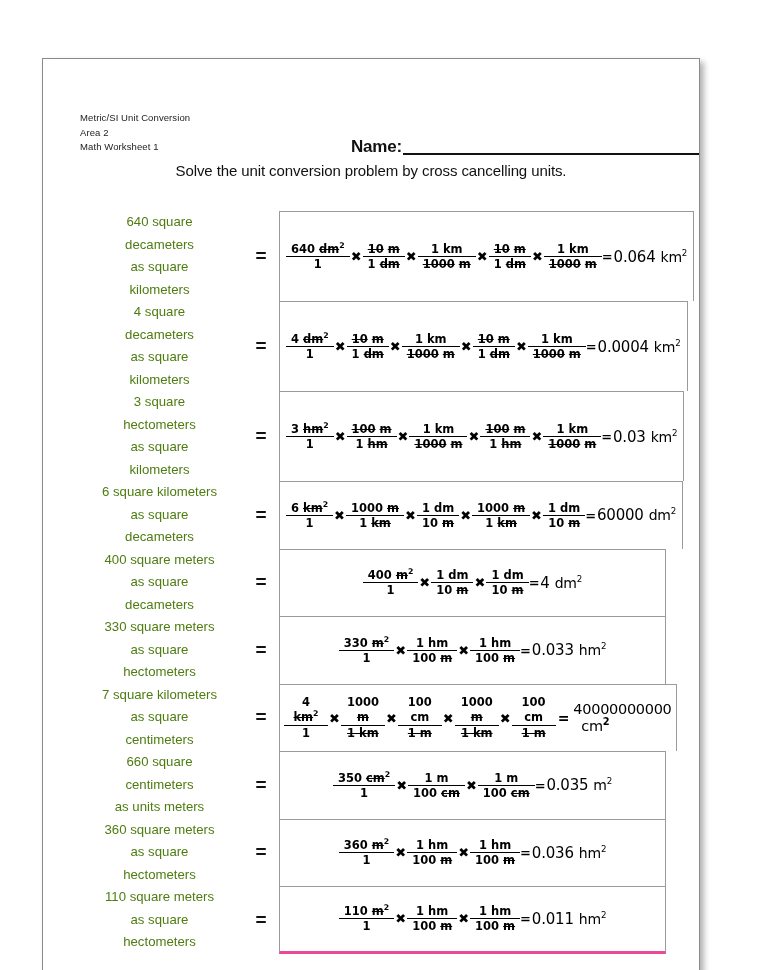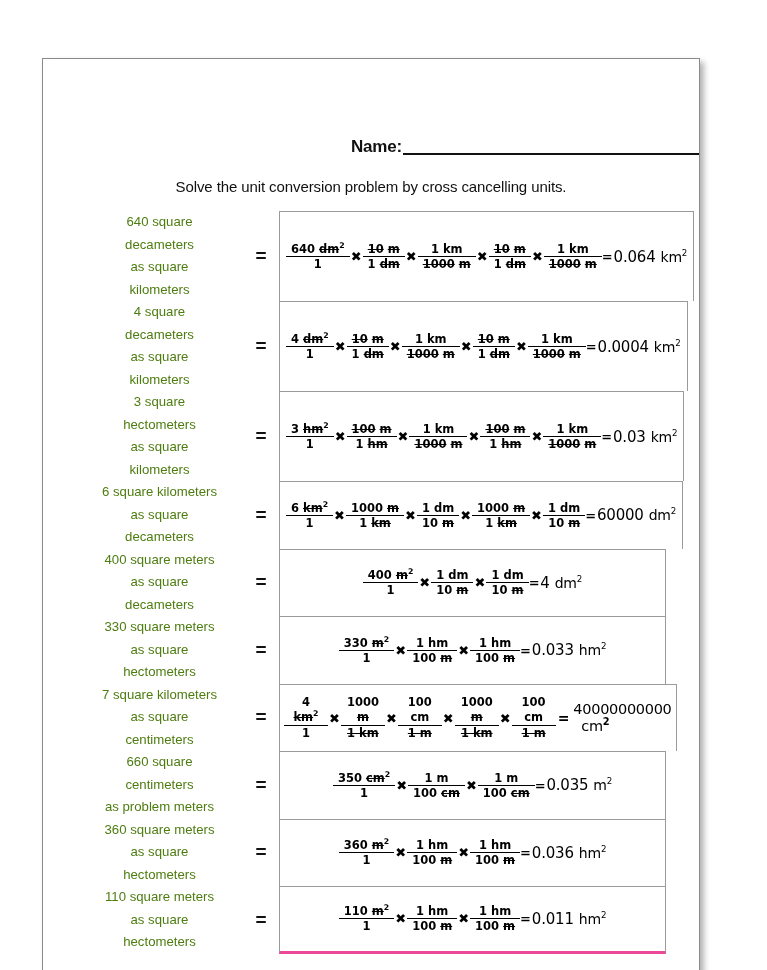--- a/index.html
+++ b/index.html
@@ -52,21 +52,21 @@
   .name-rule {
     width: 296px;
     border-bottom: 2px solid #111;
     margin-left: 1px;
     margin-bottom: 2px;
   }
 
   .instructions {
     position: absolute;
     left: 0;
-    top: 119px;
+    top: 103px;
     width: 100%;
     text-align: center;
     font-size: 15px;
     color: #111;
     letter-spacing: -0.1px;
   }
 
   
   #problems {
     position: absolute;
@@ -241,20 +241,25 @@
     white-space: nowrap;
     opacity: 0.95;
   }
   .footer-logo .lg-dark { color: #1b1f7a; }
 </style>
 </head>
 <body>
 
 <div id="page-sheet">
 
+  <div class="hdr-meta">
+    <div>Metric/SI Unit Conversion</div>
+    <div>Area 2</div>
+    <div>Math Worksheet 1</div>
+  </div>
 
   <div class="name-block">
     <span class="name-label">Name:</span>
     <span class="name-rule"></span>
   </div>
 
   <div class="instructions">Solve the unit conversion problem by cross cancelling units.</div>
 
   <div id="problems">
       <div class="prow">
@@ -560,21 +565,21 @@
               <div>40000000000</div>
               <div class="rs2"><span>cm</span><sup class="sq">2</sup></div>
             </div>
           </div>
         </div>
       </div>
       <div class="prow">
         <div class="prompt">
           <div>660 square</div>
           <div>centimeters</div>
-          <div>as problem meters</div>
+          <div>as units meters</div>
         </div>
         <div class="eqsign">=</div>
         <div class="workcell">
           <div class="expr">
             <div class="frac">
               <div class="num"><span>350</span> <span class="strike">cm</span><sup class="sq">2</sup></div>
               <div class="bar"></div>
               <div class="den"><span>1</span></div>
             </div>
             <span class="times">✖</span>

